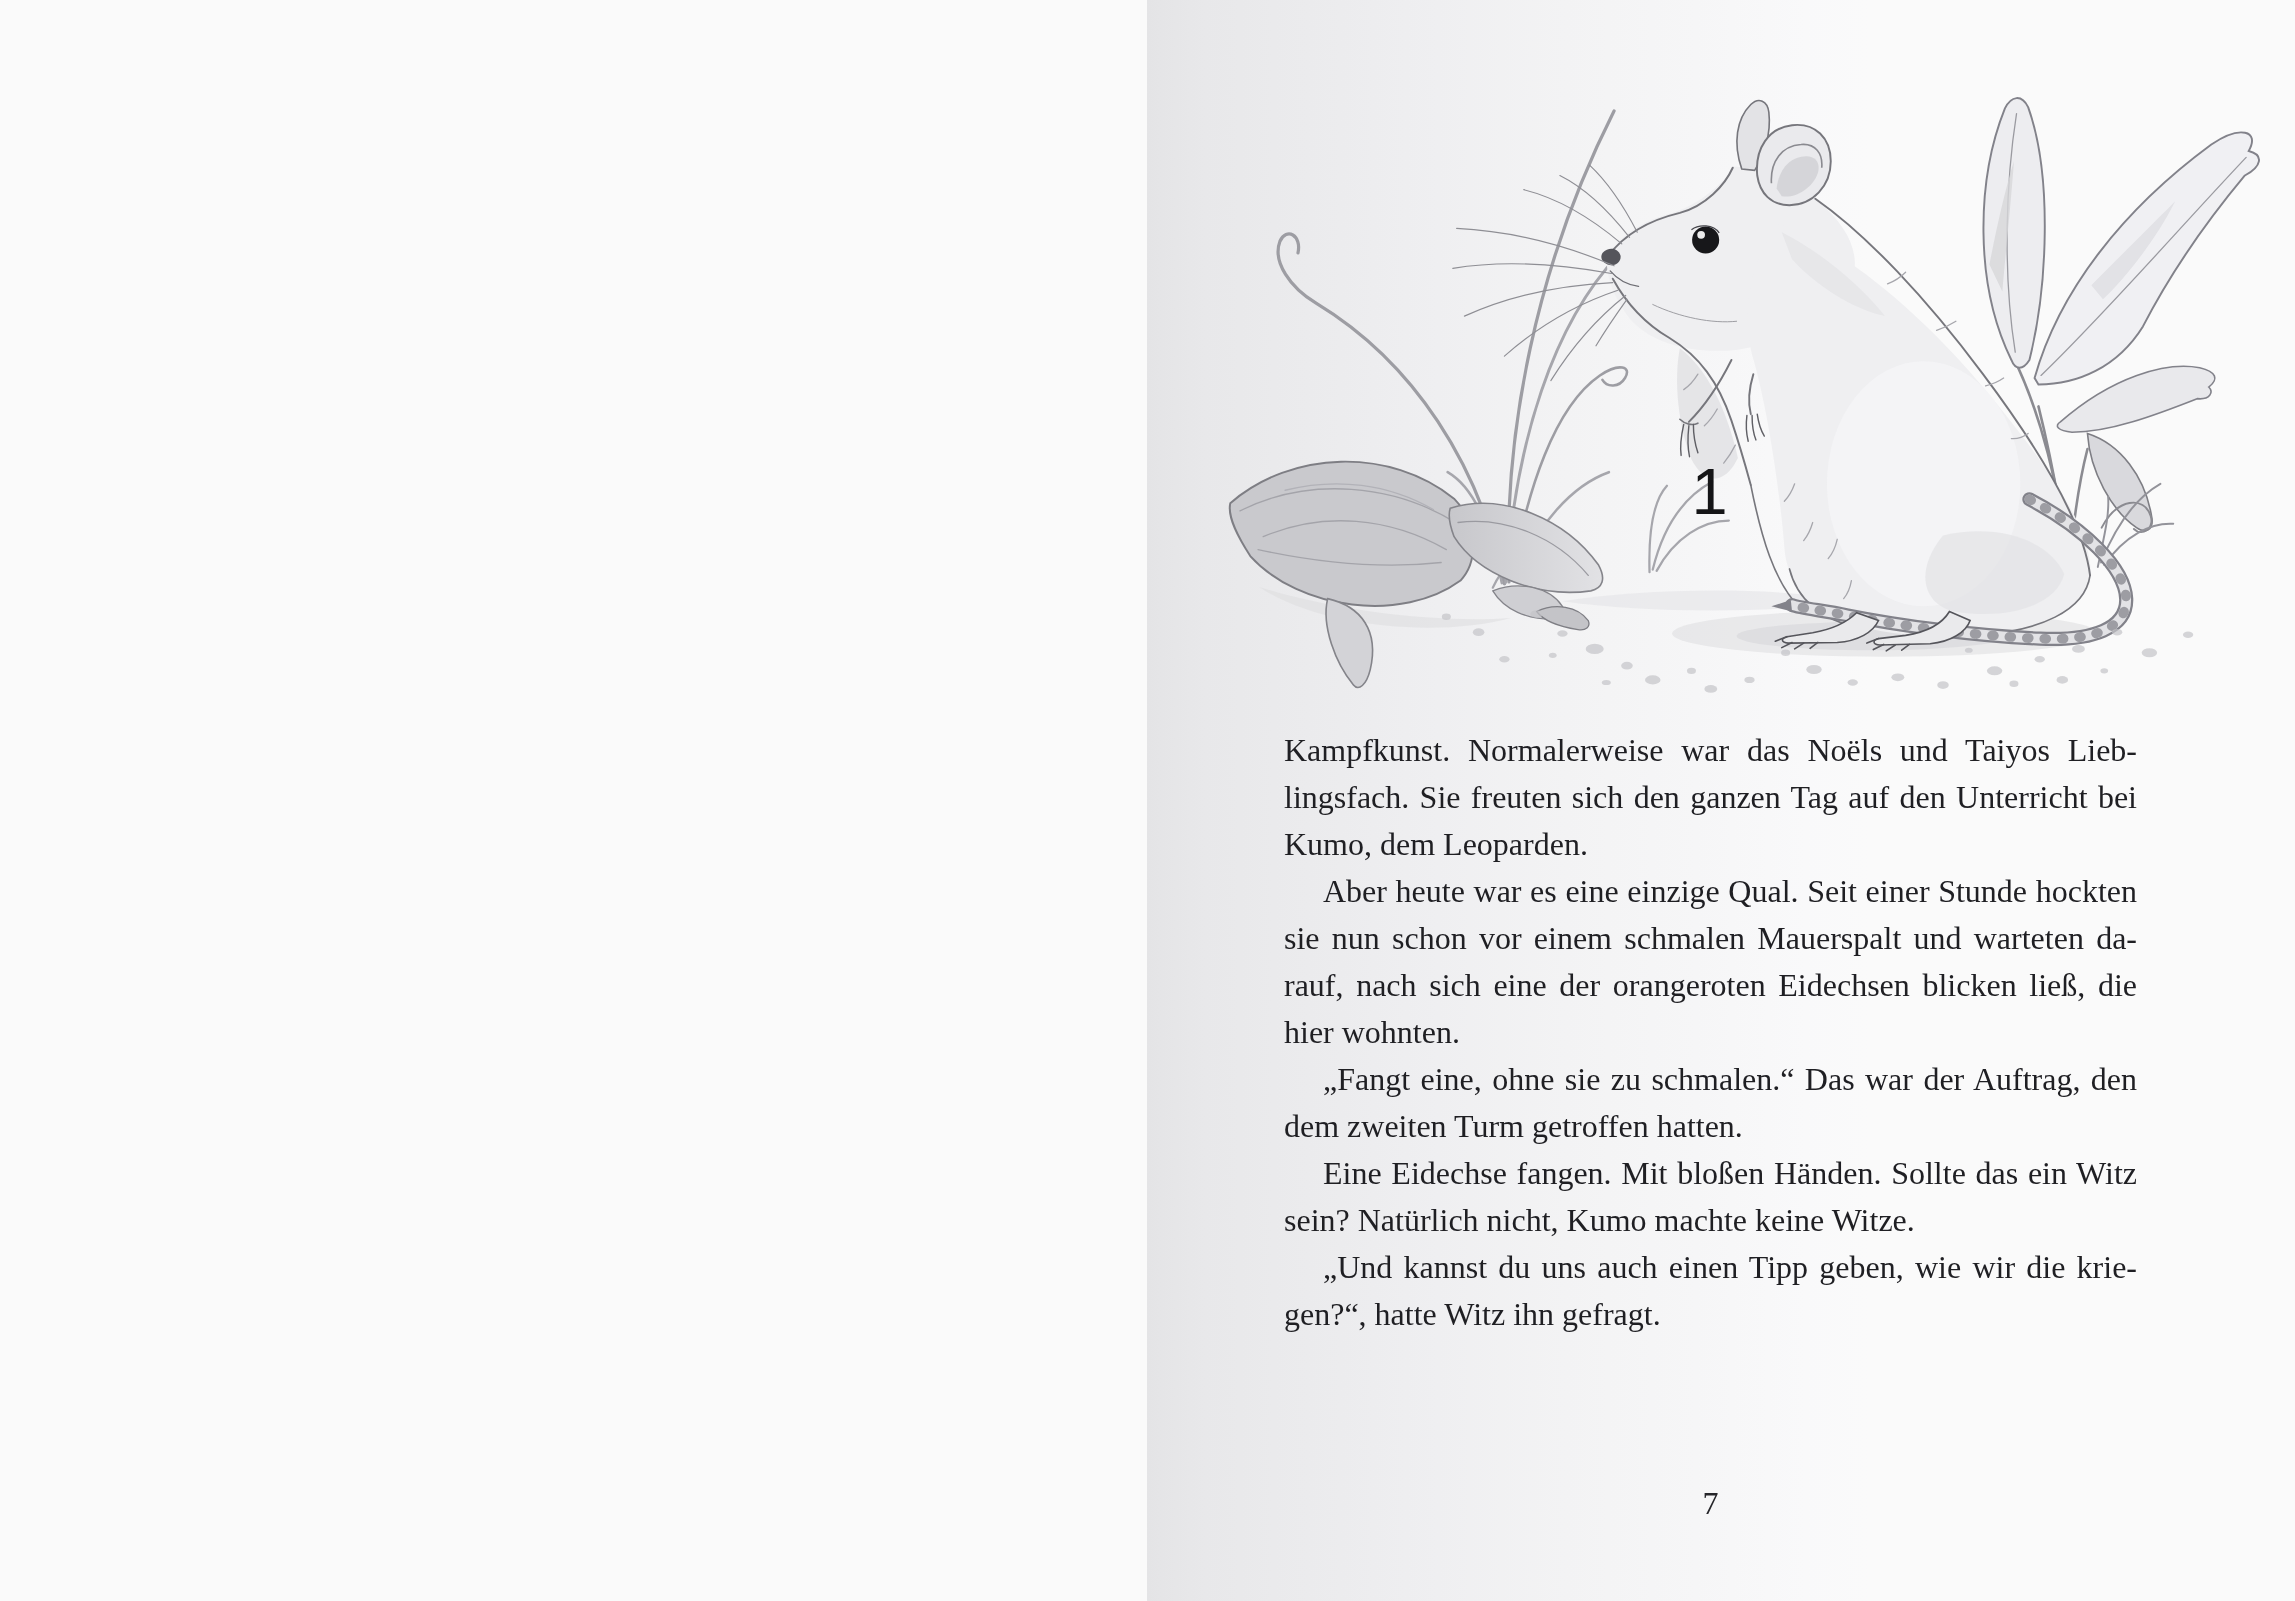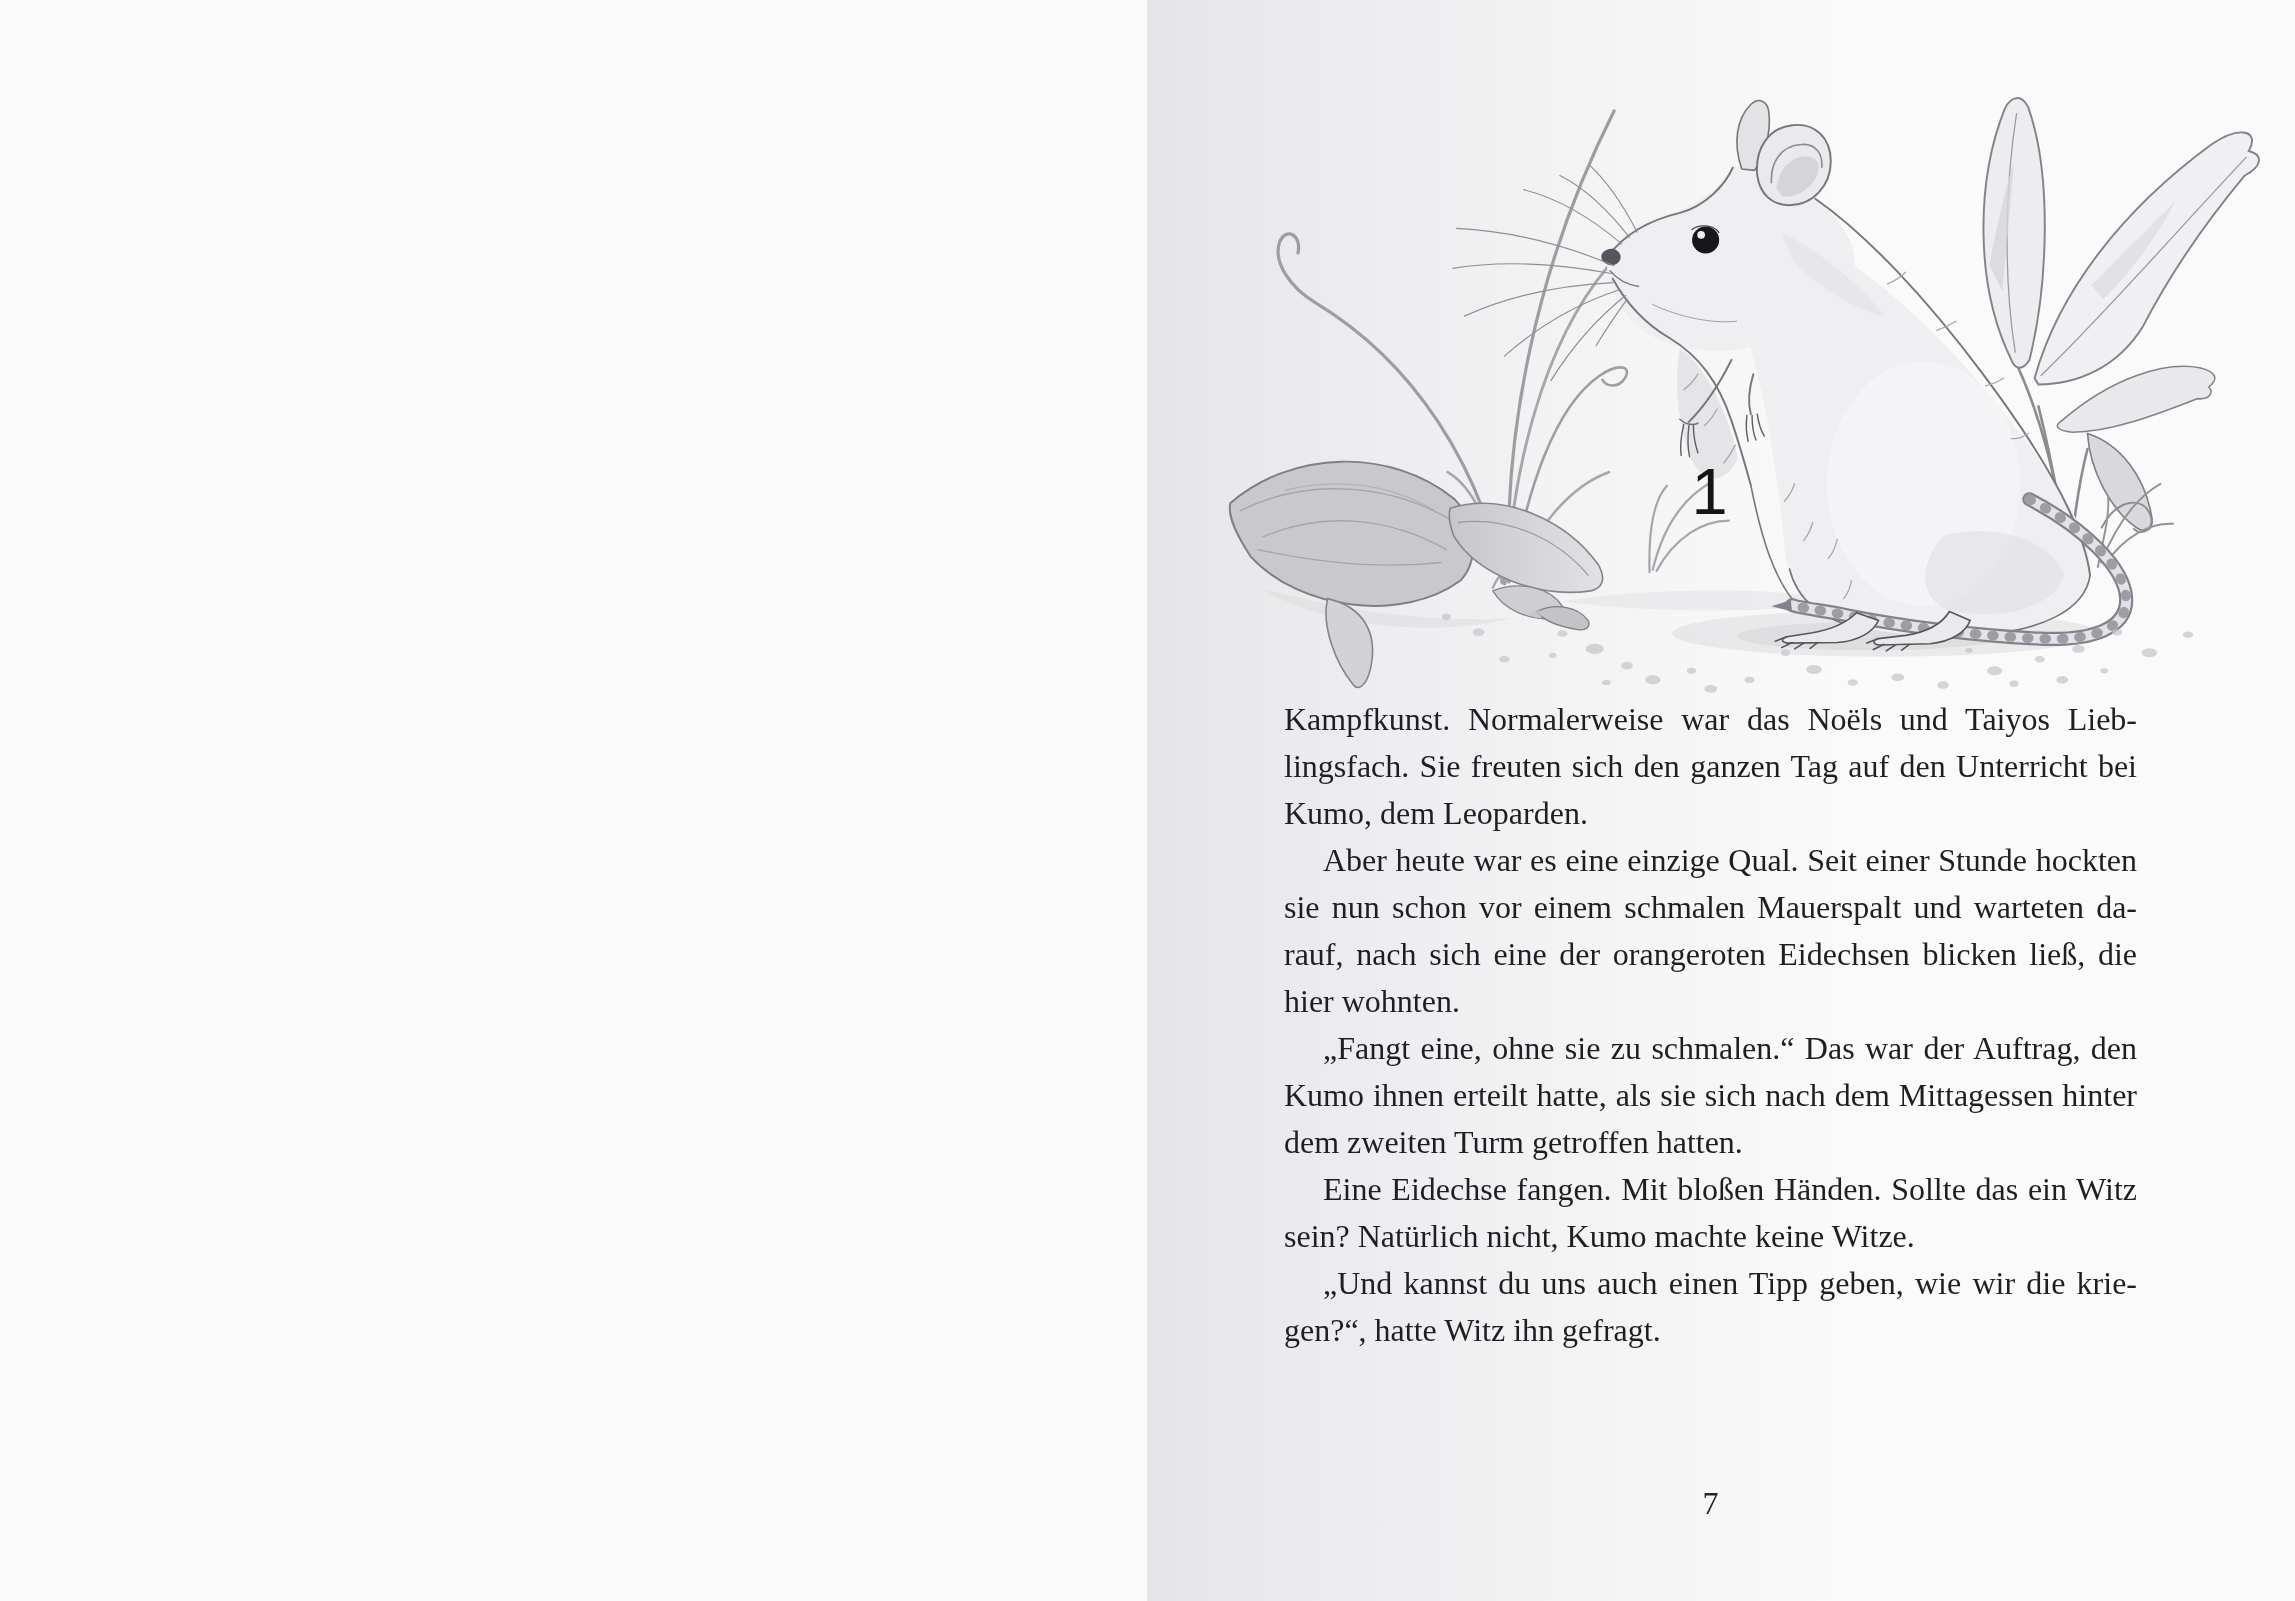--- a/index.html
+++ b/index.html
@@ -27,21 +27,21 @@
     width: 1097px; height: 645px;
   }
   .chapter-number {
     position: absolute; left: 529px; top: 459px;
     width: 67px; text-align: center;
     font-family: "Liberation Sans", "DejaVu Sans", sans-serif;
     font-size: 65px; line-height: 1; font-weight: 400;
     color: #151517;
   }
   .text-block {
-    position: absolute; left: 137px; top: 696px;
+    position: absolute; left: 137px; top: 727px;
     width: 853px;
     color: #1f1f23;
   }
   .line {
     height: 47px; line-height: 47px;
     font-size: 32px;
     text-align: justify;
     text-align-last: justify;
     overflow: hidden;
   }
@@ -237,21 +237,20 @@
 
   <div class="text-block">
       <div class="line">Kampfkunst. Normalerweise war das Noëls und Taiyos Lieb-</div>
       <div class="line">lingsfach. Sie freuten sich den ganzen Tag auf den Unterricht bei</div>
       <div class="line last">Kumo, dem Leoparden.</div>
       <div class="line indent">Aber heute war es eine einzige Qual. Seit einer Stunde hockten</div>
       <div class="line">sie nun schon vor einem schmalen Mauerspalt und warteten da-</div>
       <div class="line">rauf, nach sich eine der orangeroten Eidechsen blicken ließ, die</div>
       <div class="line last">hier wohnten.</div>
       <div class="line indent">„Fangt eine, ohne sie zu schmalen.“ Das war der Auftrag, den</div>
-      <div class="line">Kumo ihnen erteilt hatte, als sie sich nach dem Mittagessen hinter</div>
       <div class="line last">dem zweiten Turm getroffen hatten.</div>
       <div class="line indent">Eine Eidechse fangen. Mit bloßen Händen. Sollte das ein Witz</div>
       <div class="line last">sein? Natürlich nicht, Kumo machte keine Witze.</div>
       <div class="line indent">„Und kannst du uns auch einen Tipp geben, wie wir die krie-</div>
       <div class="line last">gen?“, hatte Witz ihn gefragt.</div>
     </div>
 
   <div class="page-number">7</div>
 </div>
 

